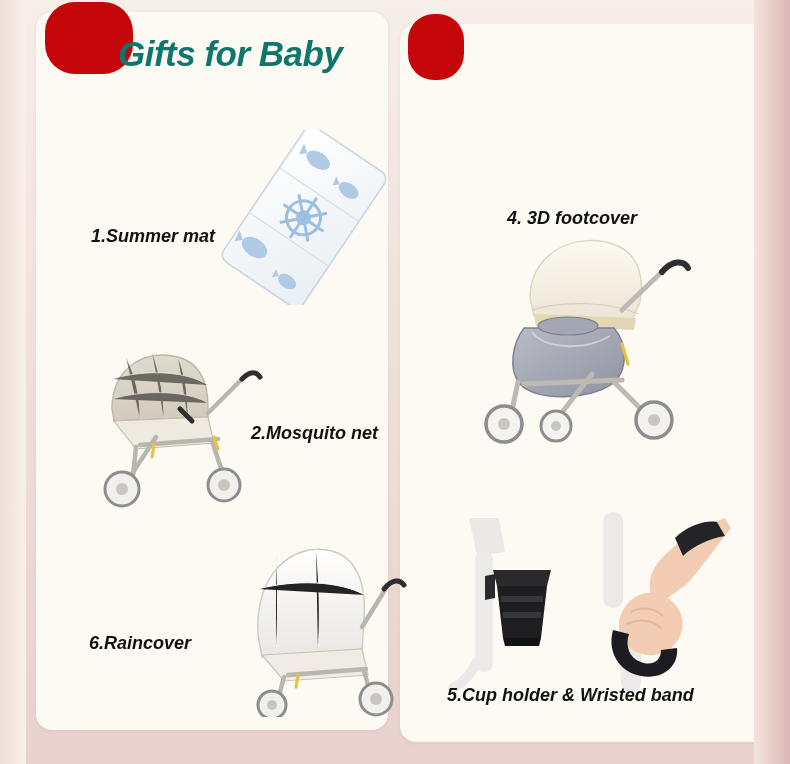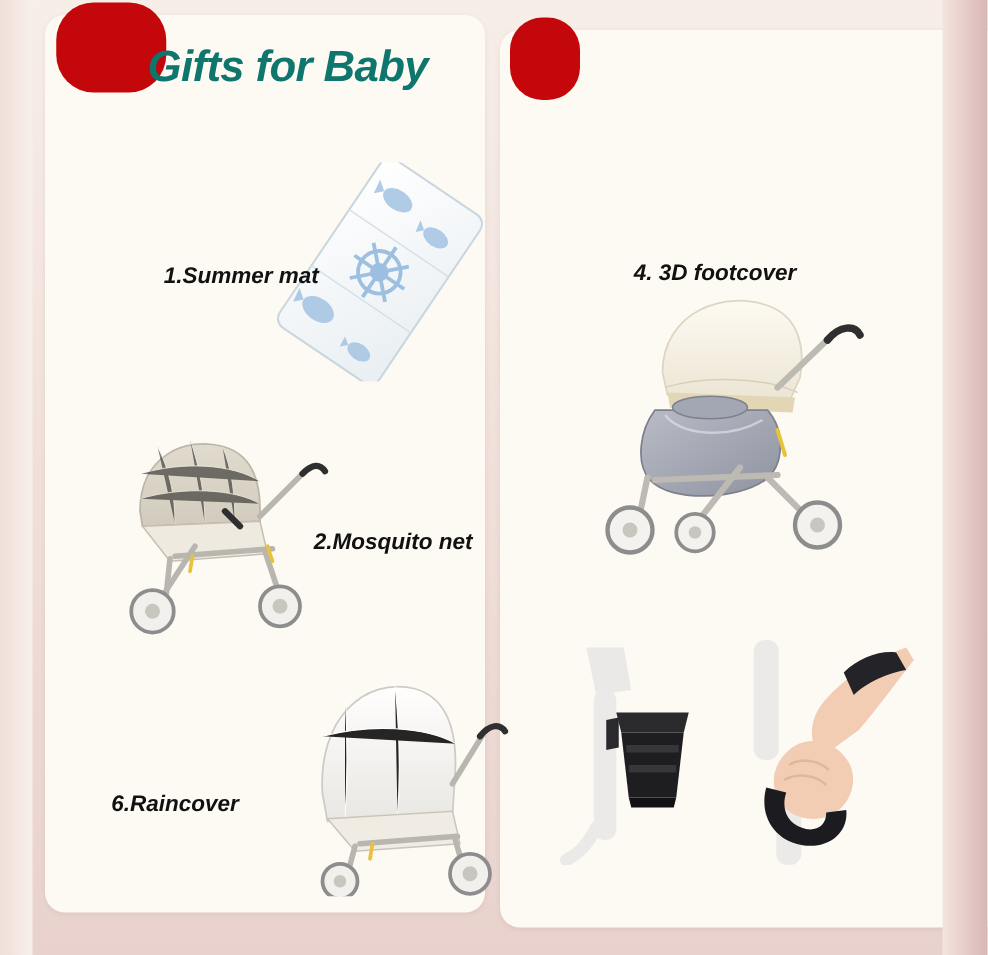--- a/index.html
+++ b/index.html
@@ -93,21 +93,21 @@
 
   .label {
     position: absolute;
     z-index: 5;
     font-size: 18px;
     font-weight: bold;
     font-style: italic;
     color: #111;
     white-space: nowrap;
   }
-  .lbl-1 { left: 55px;  top: 198px; margin-left: 40px; }
+  .lbl-1 { left: 55px;  top: 214px; }
   .lbl-2 { left: 215px; top: 400px; margin-top: 11px; }
   .lbl-3 { left: 53px;  top: 621px; }
   .lbl-4 { left: 507px; top: 196px; }
   .lbl-5 { left: 447px; top: 673px; }
 
   .art {
     position: absolute;
     z-index: 2;
   }
 
@@ -337,15 +337,16 @@
           <path d="M212 84 C198 92 190 108 196 124 C202 140 222 148 240 140 C256 132 262 112 254 98 C246 84 228 76 212 84 Z" fill="#f2cdb4"></path>
           <path d="M206 100 C216 94 230 96 238 104" stroke="#dfb79d" stroke-width="2" fill="none"></path>
           <path d="M202 112 C214 106 228 108 236 116" stroke="#dfb79d" stroke-width="2" fill="none"></path>
 
           <path d="M188 118 C182 140 194 160 216 164 C238 168 254 154 252 136 L236 138 C236 150 226 154 216 150 C204 146 200 134 204 122 Z" fill="#1c1c20"></path>
         </g>
       </svg>
     </div>
 
     <div class="label lbl-4" style="left:107px; top:184px;">4. 3D footcover</div>
+    <div class="label lbl-5" style="left:47px; top:661px;">5.Cup holder &amp; Wristed band</div>
   </div>
 
 </div>
 
 </body></html>

